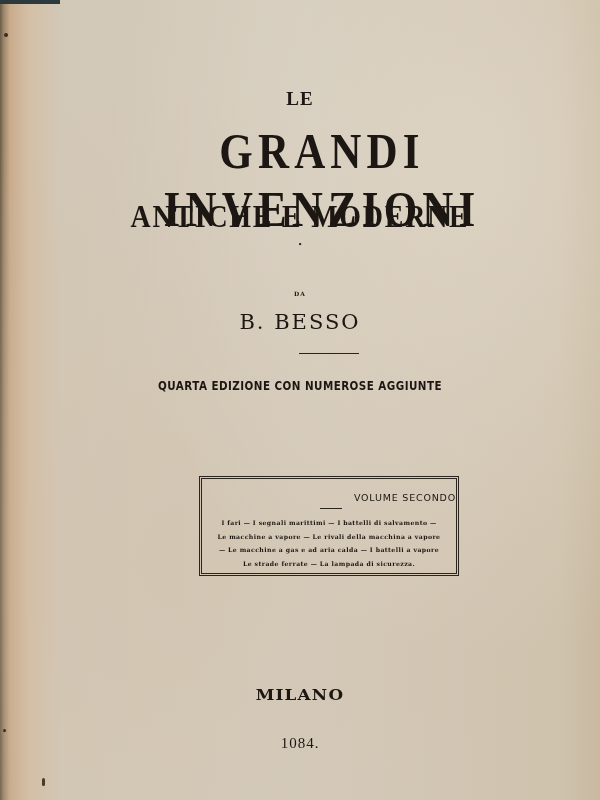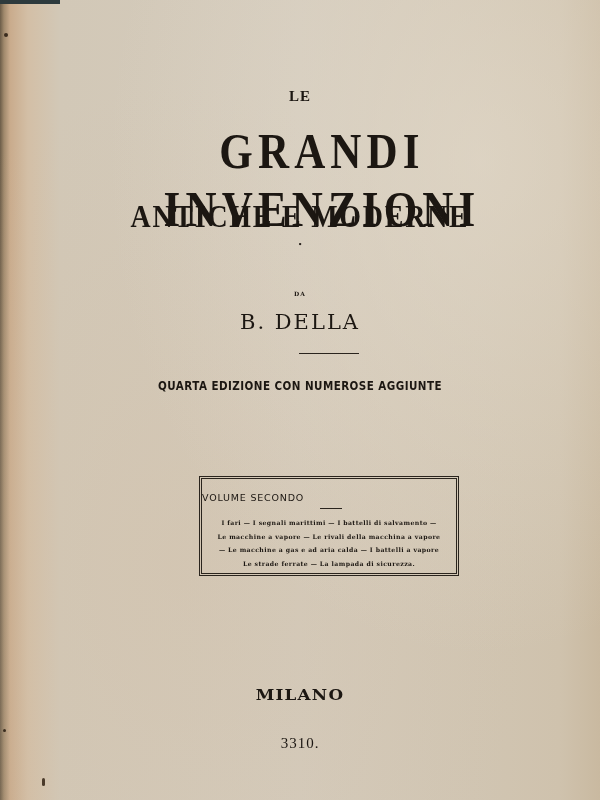--- a/index.html
+++ b/index.html
@@ -14,37 +14,37 @@
       background:
         radial-gradient(ellipse at 80% 20%, rgba(230,222,208,0.55), rgba(0,0,0,0) 55%),
         radial-gradient(ellipse at 30% 70%, rgba(210,190,165,0.35), rgba(0,0,0,0) 60%),
         linear-gradient(90deg, #6b5c48 0px, #a0896c 4px, #c9ab8c 10px, #d3bfa6 28px, #d2c8b7 60px, #d4cbbc 300px, #cfc2ad 560px, #c9b9a0 600px);
     }
     .edge-top {
       position: absolute; left: 0; top: 0; width: 60px; height: 4px;
       background: #2d3a3d;
     }
     .center { position: absolute; left: 0; width: 600px; text-align: center; }
-    .le { top: 88px; font-family: "Liberation Serif", serif; font-weight: bold; font-size: 15px; letter-spacing: 1px; }
+    .le { top: 88px; font-family: "Liberation Serif", serif; font-weight: bold; font-size: 19px; letter-spacing: 1px; }
     .grandi {
       top: 122px; left: 22px; font-family: "Liberation Serif", serif; font-weight: bold;
       font-size: 50px; letter-spacing: 6px; transform: scaleX(0.86); transform-origin: center;
     }
     .antiche { top: 199px; font-family: "Liberation Serif", serif; font-weight: bold; font-size: 31px; letter-spacing: 2px; transform: scaleX(0.9); }
     .dot { top: 240px; font-size: 8px; }
     .opera { top: 266px; font-family: "DejaVu Serif", serif; font-size: 14px; letter-spacing: 3px; }
     .da { top: 290px; font-size: 6px; letter-spacing: 1px; font-weight: bold; }
     .author { top: 310px; font-family: "DejaVu Serif", serif; font-size: 21px; letter-spacing: 2px; }
     .rule1 { position: absolute; top: 353px; left: 299px; width: 60px; height: 1px; background: #2a241d; }
     .edition { top: 379px; font-family: "DejaVu Sans", sans-serif; font-weight: bold; font-size: 11.5px; letter-spacing: 0.5px; transform: scaleX(0.9); }
     .volbox {
       position: absolute; left: 199px; top: 476px; width: 260px; height: 100px;
       border: 3px double #2a241d; box-sizing: border-box;
     }
-    .vol-title { position: absolute; top: 13px; left: 0; width: 100%; text-align: left; font-family: "DejaVu Sans", sans-serif; font-size: 9.5px; letter-spacing: 0.8px; }
+    .vol-title { position: absolute; top: 13px; left: 0; width: 100%; text-align: right; font-family: "DejaVu Sans", sans-serif; font-size: 9.5px; letter-spacing: 0.8px; }
     .vol-rule { position: absolute; top: 29px; left: 118px; width: 22px; height: 1px; background: #2a241d; }
     .contents { position: absolute; top: 37px; left: 0; width: 100%; text-align: center; }
     .contents div { font-family: "DejaVu Serif", serif; font-weight: bold; font-size: 6.2px; line-height: 13.5px; letter-spacing: 0.4px; white-space: nowrap; }
     .city { top: 687px; font-family: "DejaVu Serif", serif; font-weight: bold; font-size: 14px; letter-spacing: 1px; transform: scaleX(1.2); }
     .publisher { top: 708px; font-family: "Liberation Serif", serif; font-size: 15px; letter-spacing: 0.5px; }
     .year { top: 735px; font-family: "Liberation Serif", serif; font-size: 15px; letter-spacing: 1px; }
     .stain { position: absolute; border-radius: 50%; }
   </style>
 </head>
 <body>
@@ -54,30 +54,30 @@
 
   <div class="stain" style="left:4px;top:33px;width:4px;height:4px;background:#3a2c1e;"></div>
   <div class="stain" style="left:3px;top:729px;width:3px;height:3px;background:#3a2c1e;"></div>
   <div class="stain" style="left:42px;top:778px;width:3px;height:8px;background:#4a3a2a;border-radius:2px;"></div>
 
   <div class="center le">LE</div>
   <div class="center grandi">GRANDI INVENZIONI</div>
   <div class="center antiche">ANTICHE E MODERNE</div>
   <div class="center dot">•</div>
   <div class="center da">DA</div>
-  <div class="center author">B. DELLA</div>
+  <div class="center author">B. BESSO</div>
   <div class="rule1"></div>
   <div class="center edition">QUARTA EDIZIONE CON NUMEROSE AGGIUNTE</div>
 
   <div class="volbox">
     <div class="vol-title">VOLUME SECONDO</div>
     <div class="vol-rule"></div>
     <div class="contents">
       <div>I fari — I segnali marittimi — I battelli di salvamento —</div>
       <div>Le macchine a vapore — Le rivali della macchina a vapore</div>
       <div>— Le macchine a gas e ad aria calda — I battelli a vapore</div>
       <div>Le strade ferrate — La lampada di sicurezza.</div>
     </div>
   </div>
 
   <div class="center city">MILANO</div>
-  <div class="center year">3310.</div>
+  <div class="center year">1084.</div>
 </div>
 
 </body></html>

